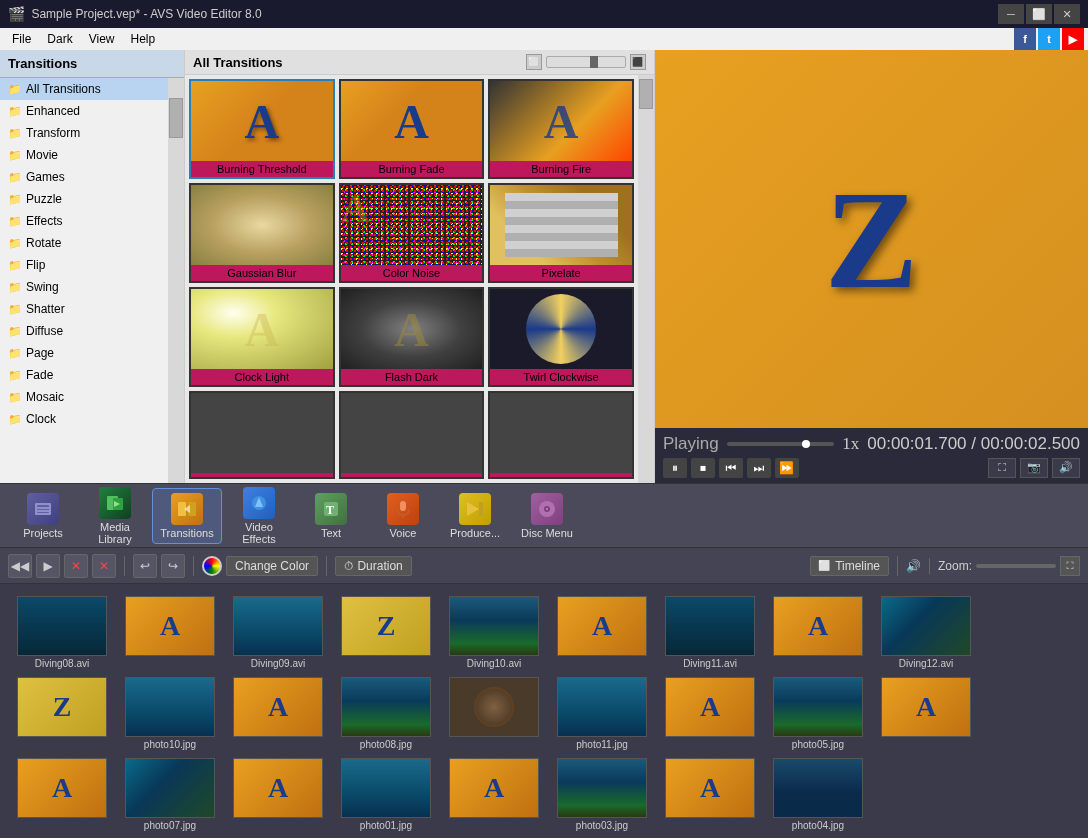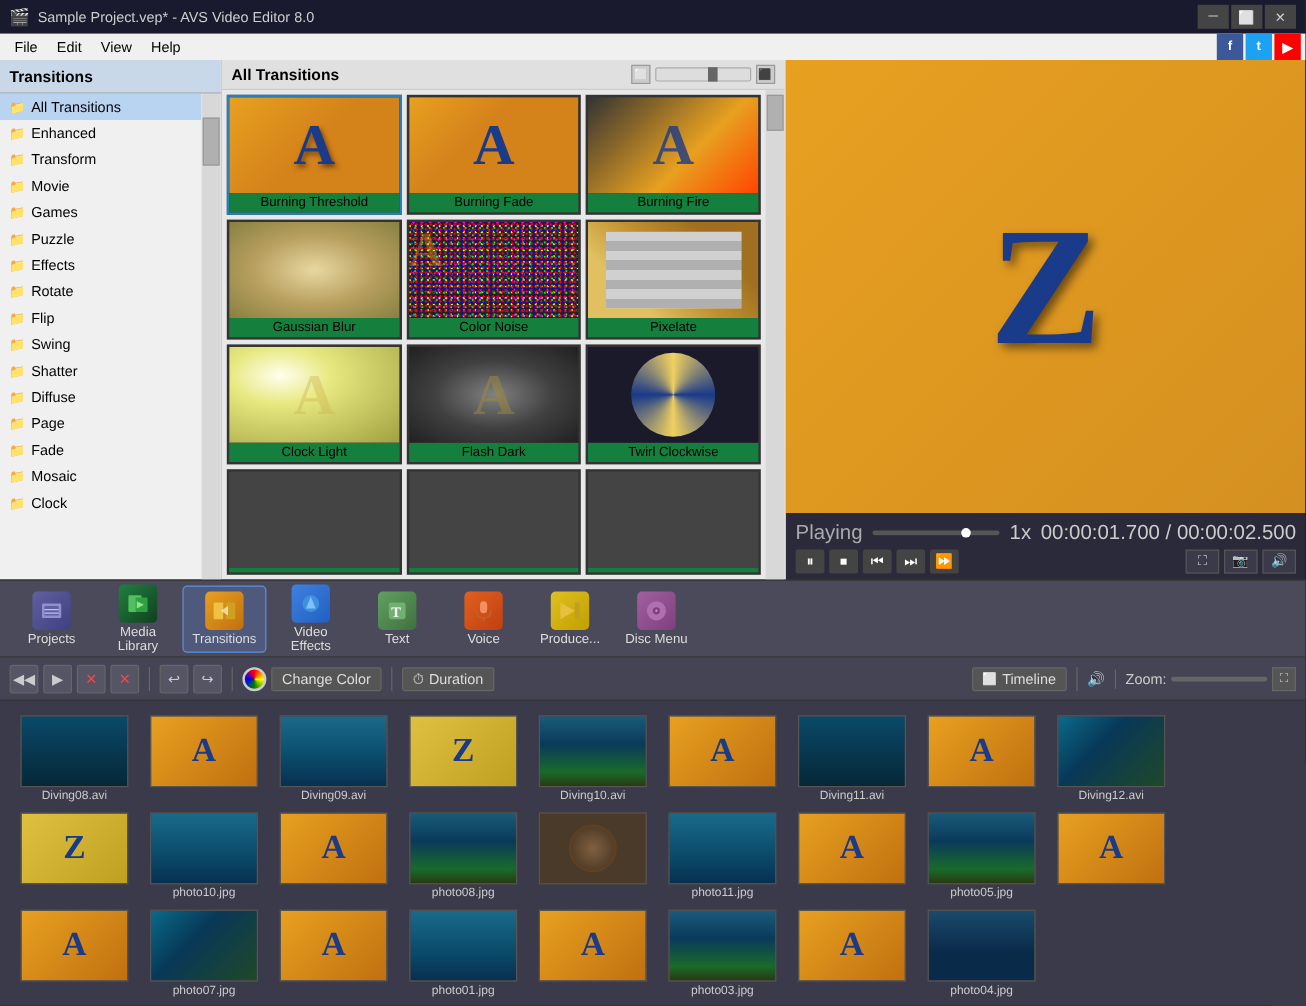--- a/index.html
+++ b/index.html
@@ -38,21 +38,21 @@
     #center-panel-title { font-weight: bold; font-size: 13px; color: #000; flex: 1; }
     #center-controls { display: flex; align-items: center; gap: 4px; }
     .size-btn { width: 16px; height: 16px; background: #ccc; border: 1px solid #999; cursor: pointer; display: flex; align-items: center; justify-content: center; font-size: 9px; }
     .slider-h { width: 80px; height: 12px; background: #ddd; border: 1px solid #aaa; border-radius: 2px; position: relative; cursor: pointer; }
     .slider-thumb { width: 8px; height: 12px; background: #666; position: absolute; top: -1px; left: 55%; cursor: pointer; }
     
     #transitions-grid { display: grid; grid-template-columns: repeat(3, 1fr); gap: 0; overflow-y: auto; flex: 1; padding: 4px; gap: 4px; }
     .trans-thumb { background: #333; cursor: pointer; border: 2px solid transparent; display: flex; flex-direction: column; align-items: center; }
     .trans-thumb.selected { border-color: #2980b9; }
     .trans-thumb-img { width: 100%; height: 80px; display: flex; align-items: center; justify-content: center; overflow: hidden; position: relative; }
-    .trans-thumb-label { font-size: 11px; color: #000; padding: 2px 0; text-align: center; background: #15803d; width: 100%; }
+    .trans-thumb-label { font-size: 11px; color: #000; padding: 2px 0; text-align: center; background: #be185d; width: 100%; }
     
     
     .bt-preview { background: linear-gradient(135deg, #e8a020 0%, #d4821a 50%); width: 100%; height: 100%; display: flex; align-items: center; justify-content: center; position: relative; }
     .bt-preview::before { content: 'A'; font-size: 48px; font-weight: bold; color: #1a3a8a; text-shadow: 2px 2px 4px rgba(0,0,0,0.5); font-family: serif; }
     .bf-preview { background: linear-gradient(135deg, #e8a020 0%, #d4821a 40%); width: 100%; height: 100%; display: flex; align-items: center; justify-content: center; }
     .bf-preview::before { content: 'A'; font-size: 48px; font-weight: bold; color: #1a3a8a; font-family: serif; }
     .bfire-preview { background: linear-gradient(135deg, #333 0%, #e8a020 60%, #ff4500 100%); width: 100%; height: 100%; display: flex; align-items: center; justify-content: center; }
     .bfire-preview::before { content: 'A'; font-size: 48px; font-weight: bold; color: #1a3a8a; font-family: serif; opacity: 0.8; }
     .gb-preview { background: radial-gradient(ellipse at center, #e8d8a0 0%, #b8a060 50%, #888040 100%); width: 100%; height: 100%; }
     .cn-preview { background: #222; width: 100%; height: 100%; position: relative; overflow: hidden; }
@@ -71,21 +71,21 @@
     #right-panel { flex: 1; background: #000; display: flex; flex-direction: column; }
     #preview-area { flex: 1; background: #000; display: flex; align-items: center; justify-content: center; overflow: hidden; }
     .preview-content { width: 100%; height: 100%; background: linear-gradient(135deg, #e8a020 0%, #d49020 100%); display: flex; align-items: center; justify-content: center; }
     .big-z { font-size: 140px; font-weight: 900; color: #1a3a8a; font-family: serif; text-shadow: 4px 4px 8px rgba(0,0,0,0.5); }
     
     #playback-bar { background: #2a2a3a; height: 55px; display: flex; flex-direction: column; justify-content: center; padding: 4px 8px; }
     #playback-info { display: flex; align-items: center; gap: 8px; font-size: 17px; color: #ccc; }
     #playback-label { color: #aaa; }
     #playback-progress { flex: 1; height: 4px; background: #555; border-radius: 2px; position: relative; }
     #playback-thumb { width: 8px; height: 8px; background: #fff; border-radius: 50%; position: absolute; top: -2px; left: 70%; }
-    #playback-speed { color: #ccc; }
+    #playback-speed { color: #ccc; font-family: Liberation Serif, serif; }
     #playback-controls { display: flex; align-items: center; justify-content: center; gap: 4px; margin-top: 4px; }
     .pb-btn { width: 24px; height: 20px; background: #444; border: none; color: #fff; cursor: pointer; display: flex; align-items: center; justify-content: center; font-size: 12px; border-radius: 2px; }
     .pb-right { margin-left: auto; display: flex; gap: 4px; }
     .pb-icon-btn { width: 28px; height: 20px; background: #3a3a4a; border: 1px solid #555; color: #ccc; cursor: pointer; display: flex; align-items: center; justify-content: center; font-size: 11px; }
     
     
     #bottom-toolbar { background: #4a4a5a; height: 65px; display: flex; align-items: center; padding: 4px 8px; gap: 2px; border-top: 1px solid #333; border-bottom: 1px solid #333; }
     .tool-btn { display: flex; flex-direction: column; align-items: center; justify-content: center; width: 70px; height: 56px; cursor: pointer; border-radius: 4px; padding: 4px; }
     .tool-btn.active { background: rgba(100,150,255,0.2); border: 1px solid #6090e0; }
     .tool-icon { width: 32px; height: 32px; display: flex; align-items: center; justify-content: center; }
@@ -153,21 +153,21 @@
   <span class="title">Sample Project.vep* - AVS Video Editor 8.0</span>
   <div class="win-controls">
     <button class="win-btn">─</button>
     <button class="win-btn">⬜</button>
     <button class="win-btn close">✕</button>
   </div>
 </div>
 
 <div id="menubar">
   <div class="menu-item">File</div>
-  <div class="menu-item">Edit</div>
+  <div class="menu-item">Dark</div>
   <div class="menu-item">View</div>
   <div class="menu-item">Help</div>
   <div class="social-icons">
     <div class="social-btn fb">f</div>
     <div class="social-btn tw">t</div>
     <div class="social-btn yt">▶</div>
   </div>
 </div>
 
 <div id="main">

